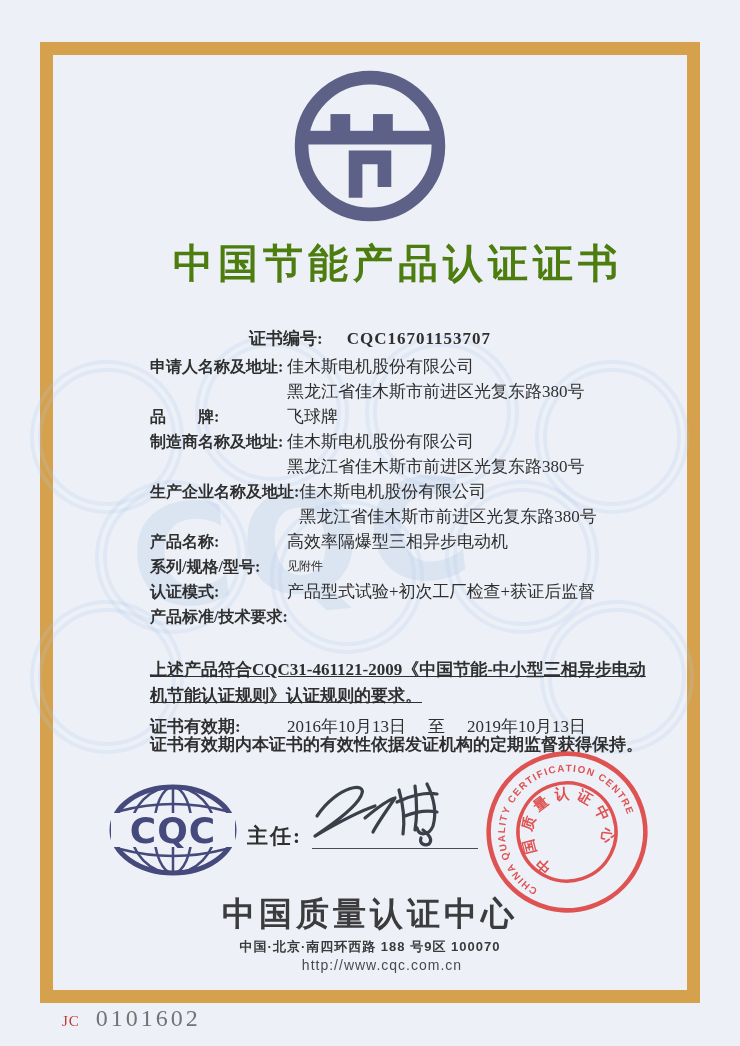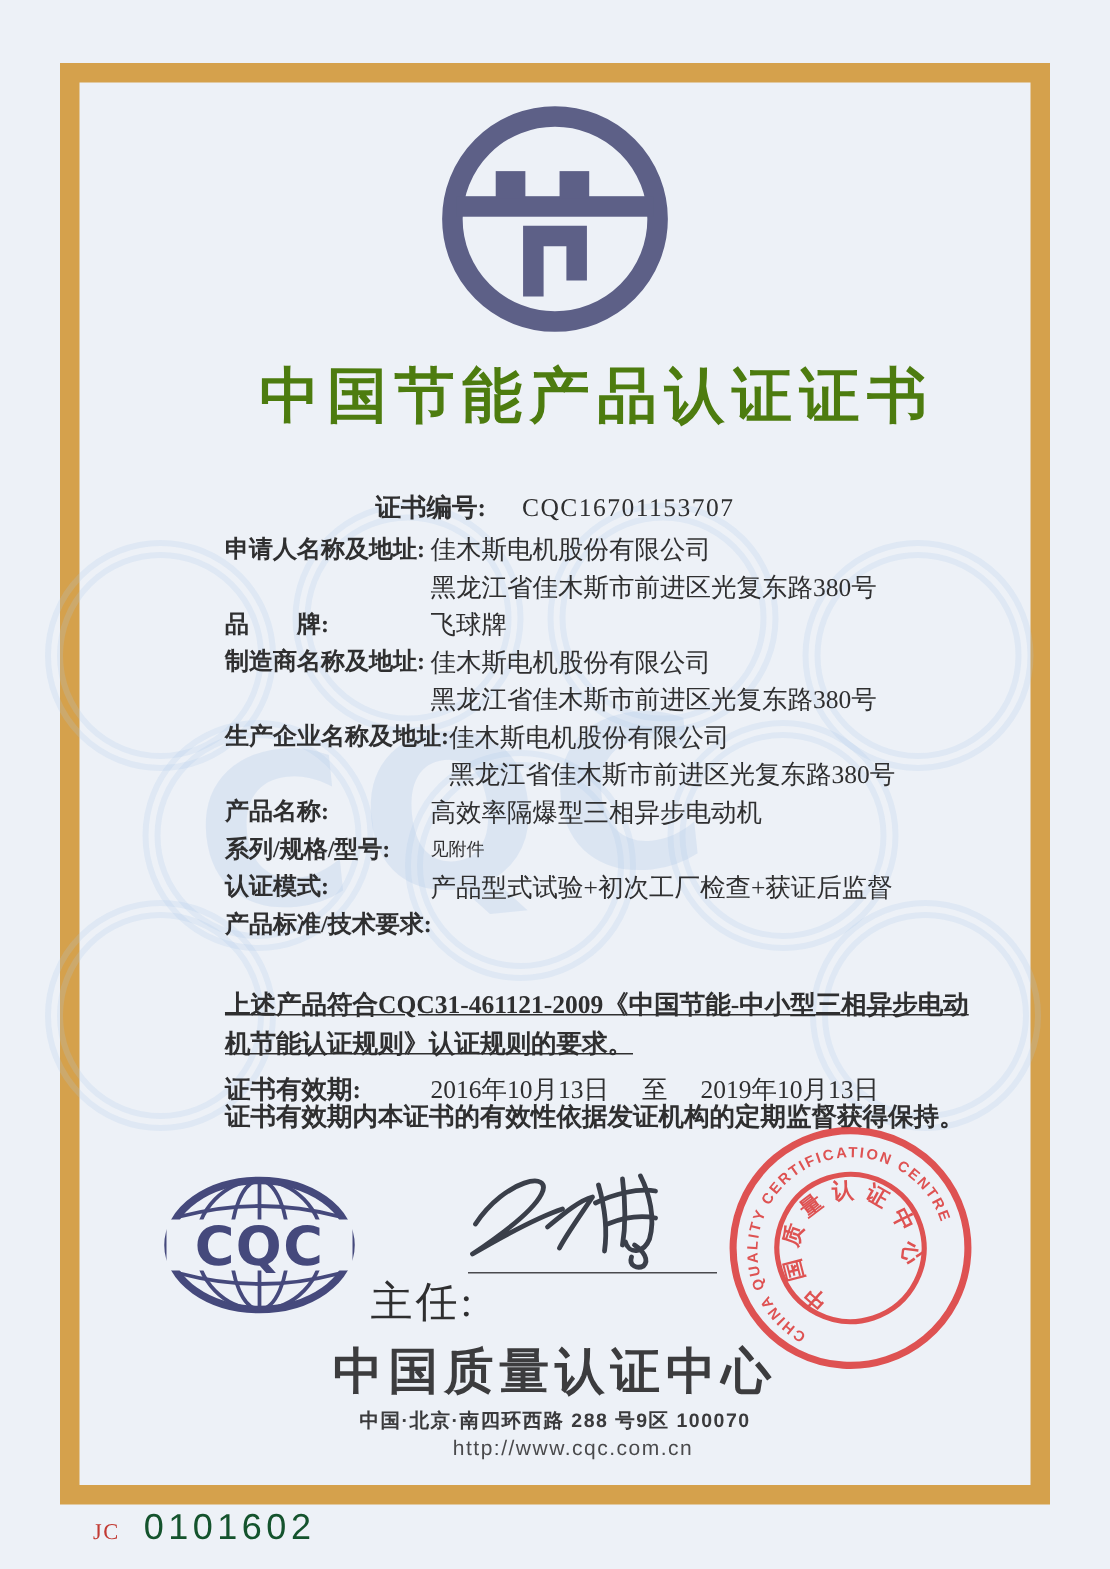--- a/index.html
+++ b/index.html
@@ -31,21 +31,21 @@
   
   .title{
     position:absolute;left:0;top:236px;width:740px;text-align:center;
     font-size:40px;font-weight:bold;letter-spacing:5px;color:#4d7c0f;margin-left:28px;
   }
   
   .certno{
     position:absolute;left:0;top:327px;width:740px;text-align:center;
     font-size:17px;font-weight:bold;
   }
-  .certno .num{font-weight:normal;letter-spacing:1px;margin-left:24px;}
+  .certno .num{font-weight:bold;letter-spacing:1px;margin-left:24px;}
   
   .fields{position:absolute;left:150px;top:354px;width:510px;}
   .frow{display:flex;align-items:flex-start;}
   .flabel{
     flex:0 0 137px;font-size:16px;font-weight:bold;line-height:25px;
     white-space:nowrap;
   }
   .fvalue{flex:1;font-size:17px;line-height:25px;}
   .fvalue div:empty{display:none;}
   .fvalue .small{font-size:12px;line-height:25px;}
@@ -57,23 +57,22 @@
   .validity{position:absolute;left:150px;top:715px;display:flex;font-size:17px;}
   .validity .vlabel{flex:0 0 137px;font-weight:bold;}
   .validity .sep{margin:0 22px;}
   .note{
     position:absolute;left:150px;top:733px;width:520px;
     font-size:17px;font-weight:600;
   }
   
   .globe{position:absolute;left:108px;top:784px;width:130px;height:92px;}
   .director{
-    position:absolute;left:247px;top:822px;font-size:28px;font-weight:normal;
+    position:absolute;left:247px;top:822px;font-size:21px;font-weight:bold;
     letter-spacing:2px;
-    margin-top:27px;
   }
   .sig-line{
     position:absolute;left:312px;top:848px;width:166px;height:0;
     border-top:1.5px solid #4a4a4f;
   }
   .signature{position:absolute;left:303px;top:772px;width:170px;height:78px;}
   .stamp{position:absolute;left:481px;top:746px;width:172px;height:172px;opacity:.92;}
   .issuer{
     position:absolute;left:0;top:892px;width:740px;text-align:center;
     font-size:33px;font-weight:bold;letter-spacing:4px;color:#3c3c3e;
@@ -87,21 +86,21 @@
     position:absolute;left:12px;top:957px;width:740px;text-align:center;
     font-family:"Liberation Sans","DejaVu Sans",sans-serif;
     font-size:14px;color:#4a4a4c;letter-spacing:1px;
   }
   .serial{position:absolute;left:62px;top:1005px;display:flex;align-items:flex-end;}
   .serial .prefix{
     font-family:"Liberation Serif",serif;font-size:15px;color:#c23a33;
     margin-right:16px;padding-bottom:2px;letter-spacing:1px;
   }
   .serial .digits{
-    font-family:Liberation Sans, sans-serif;font-size:24px;color:#14532d;
+    font-family:Liberation Serif, serif;font-size:24px;color:#737373;
     letter-spacing:3px;
     text-align:center;
   }
 </style>
 </head>
 <body>
 
 <div class="frame"></div>
 
 <div class="wm-circle" style="left:30px;top:360px;width:130px;height:130px;"></div>
@@ -240,19 +239,19 @@
         <textPath href="#enArc" startOffset="0">CHINA  QUALITY  CERTIFICATION  CENTRE</textPath>
       </text>
       <text font-family="Liberation Serif, serif" font-size="17" font-weight="bold" letter-spacing="7" fill="#dd4545" stroke="none">
         <textPath href="#cnArc" startOffset="0">中国质量认证中心</textPath>
       </text>
     </g>
   </svg>
 </div>
 
 <div class="issuer">中国质量认证中心</div>
-<div class="address">中国·北京·南四环西路 288 号9区  100070</div>
+<div class="address">中国·北京·南四环西路 188 号9区  100070</div>
 <div class="url">http://www.cqc.com.cn</div>
 
 <div class="serial">
   <span class="prefix">JC</span>
   <span class="digits">0101602</span>
 </div>
 
 </body></html>

